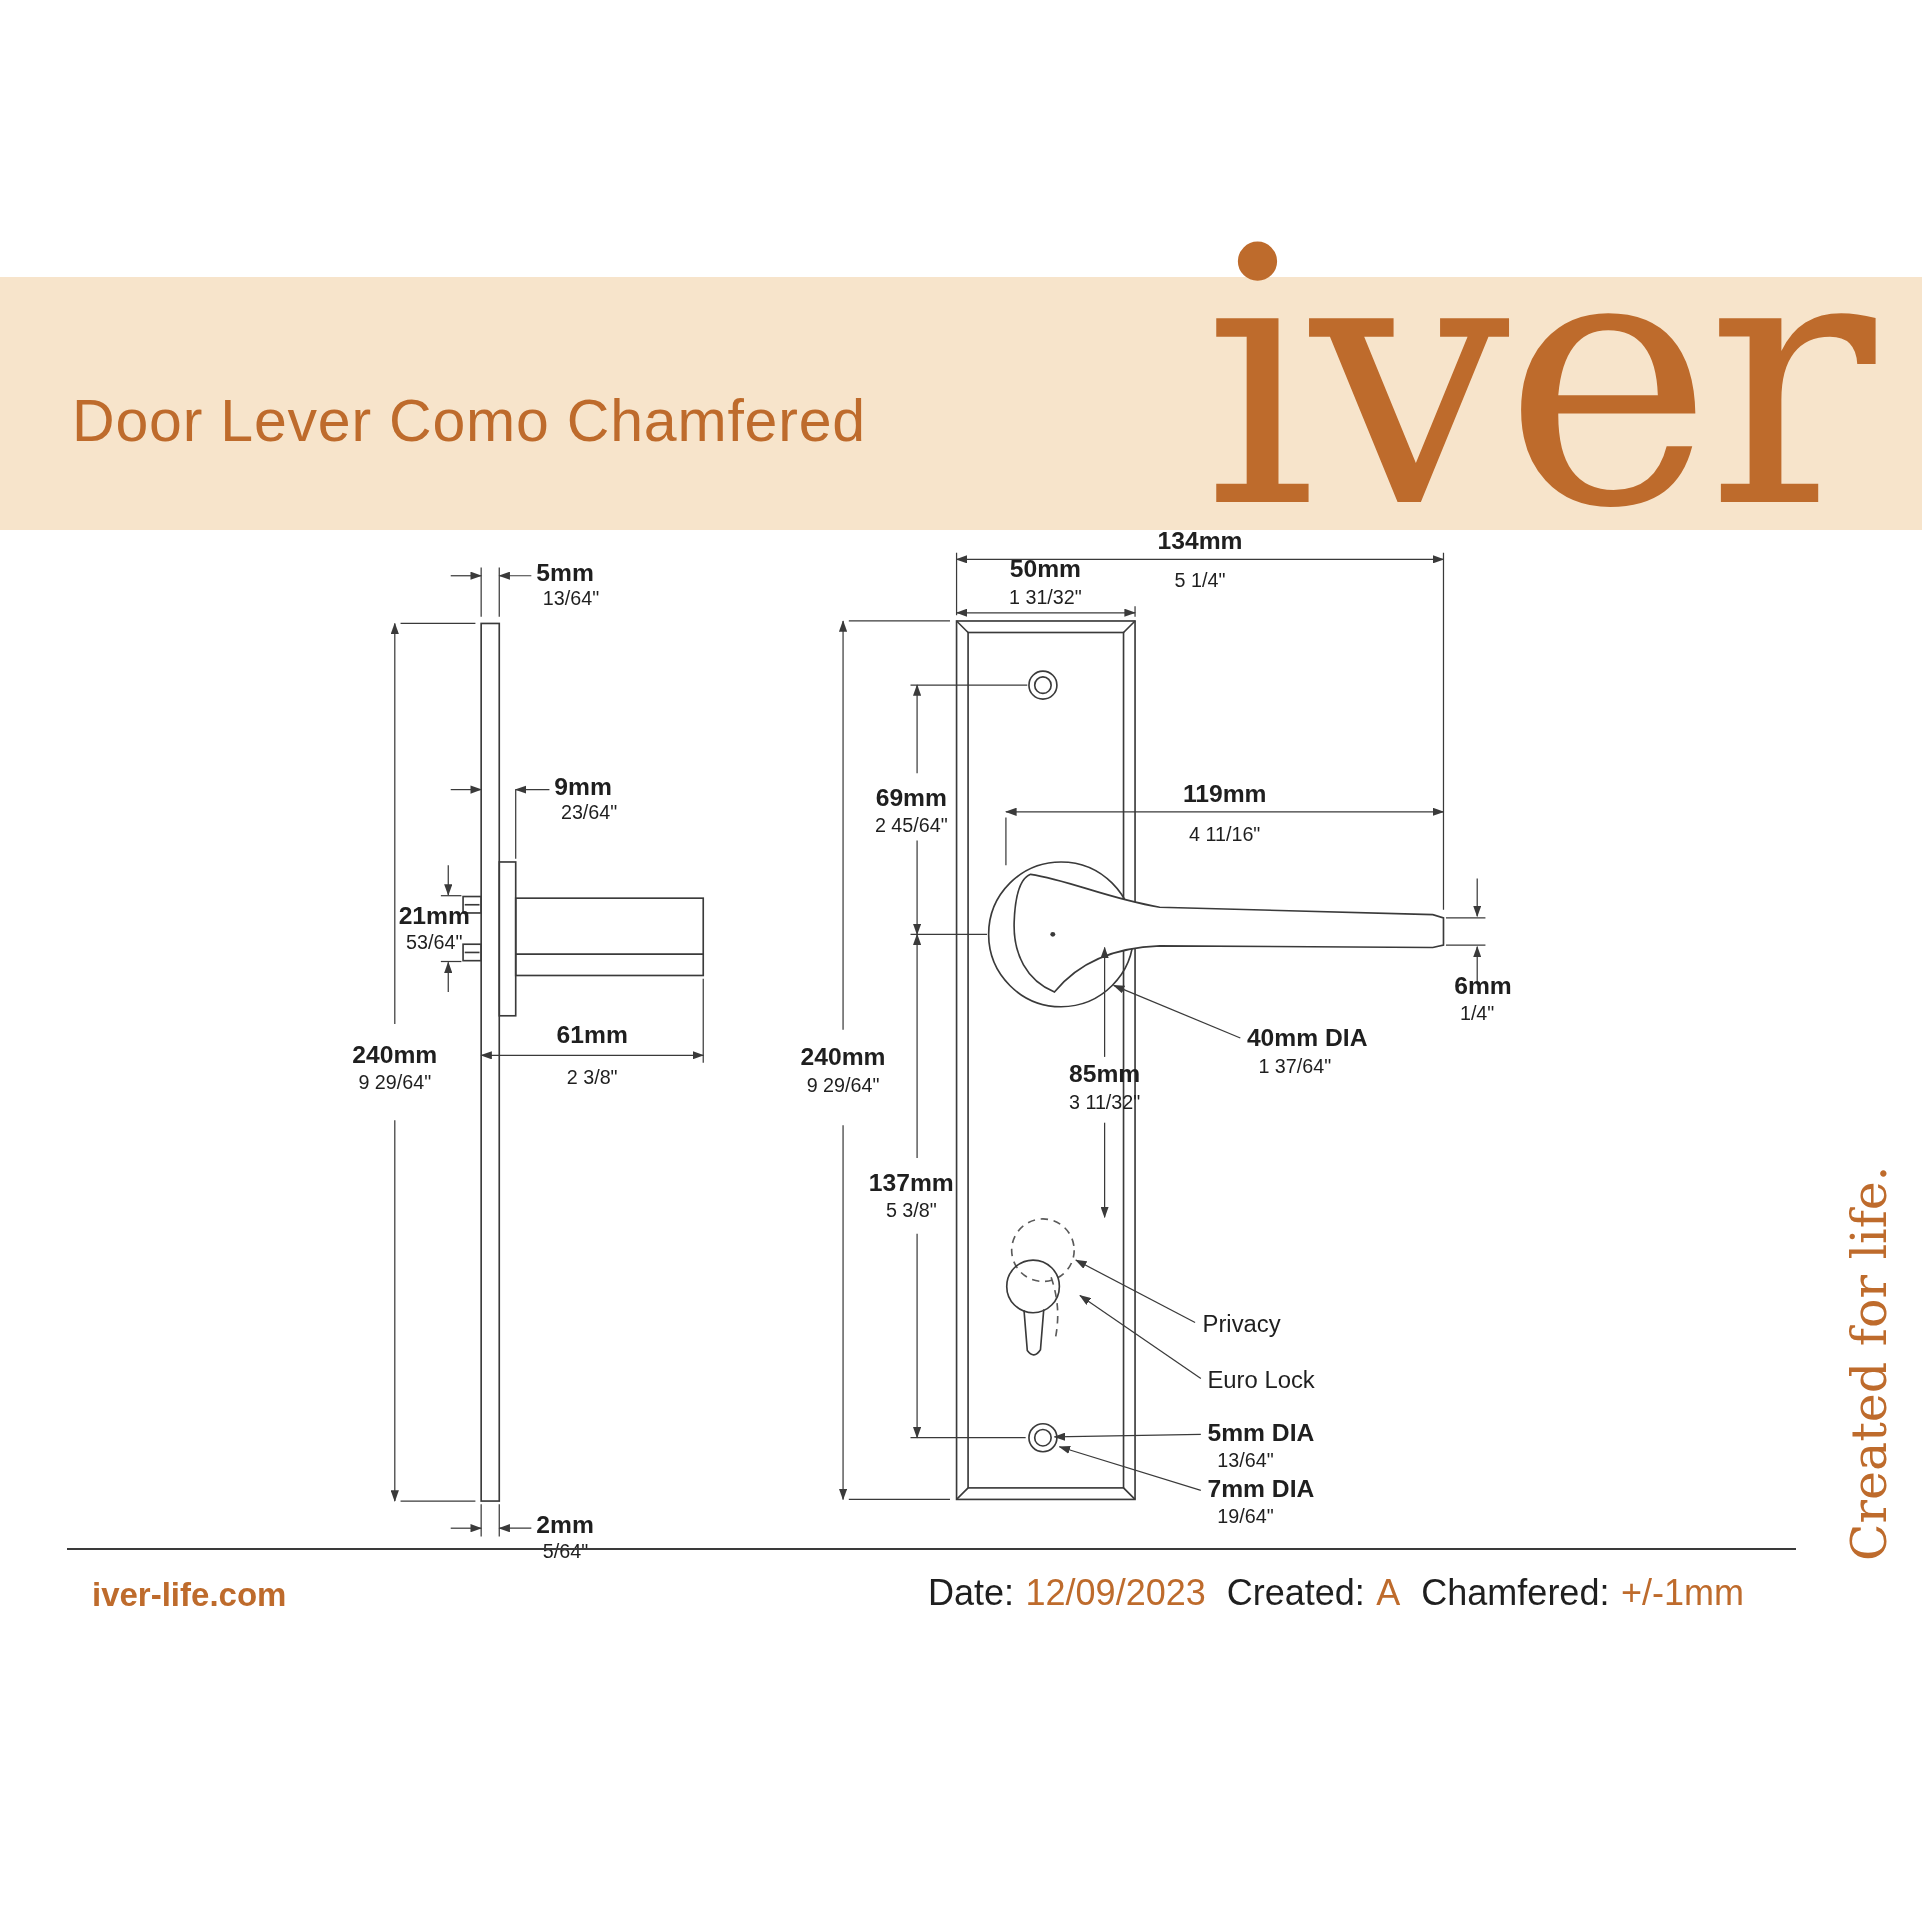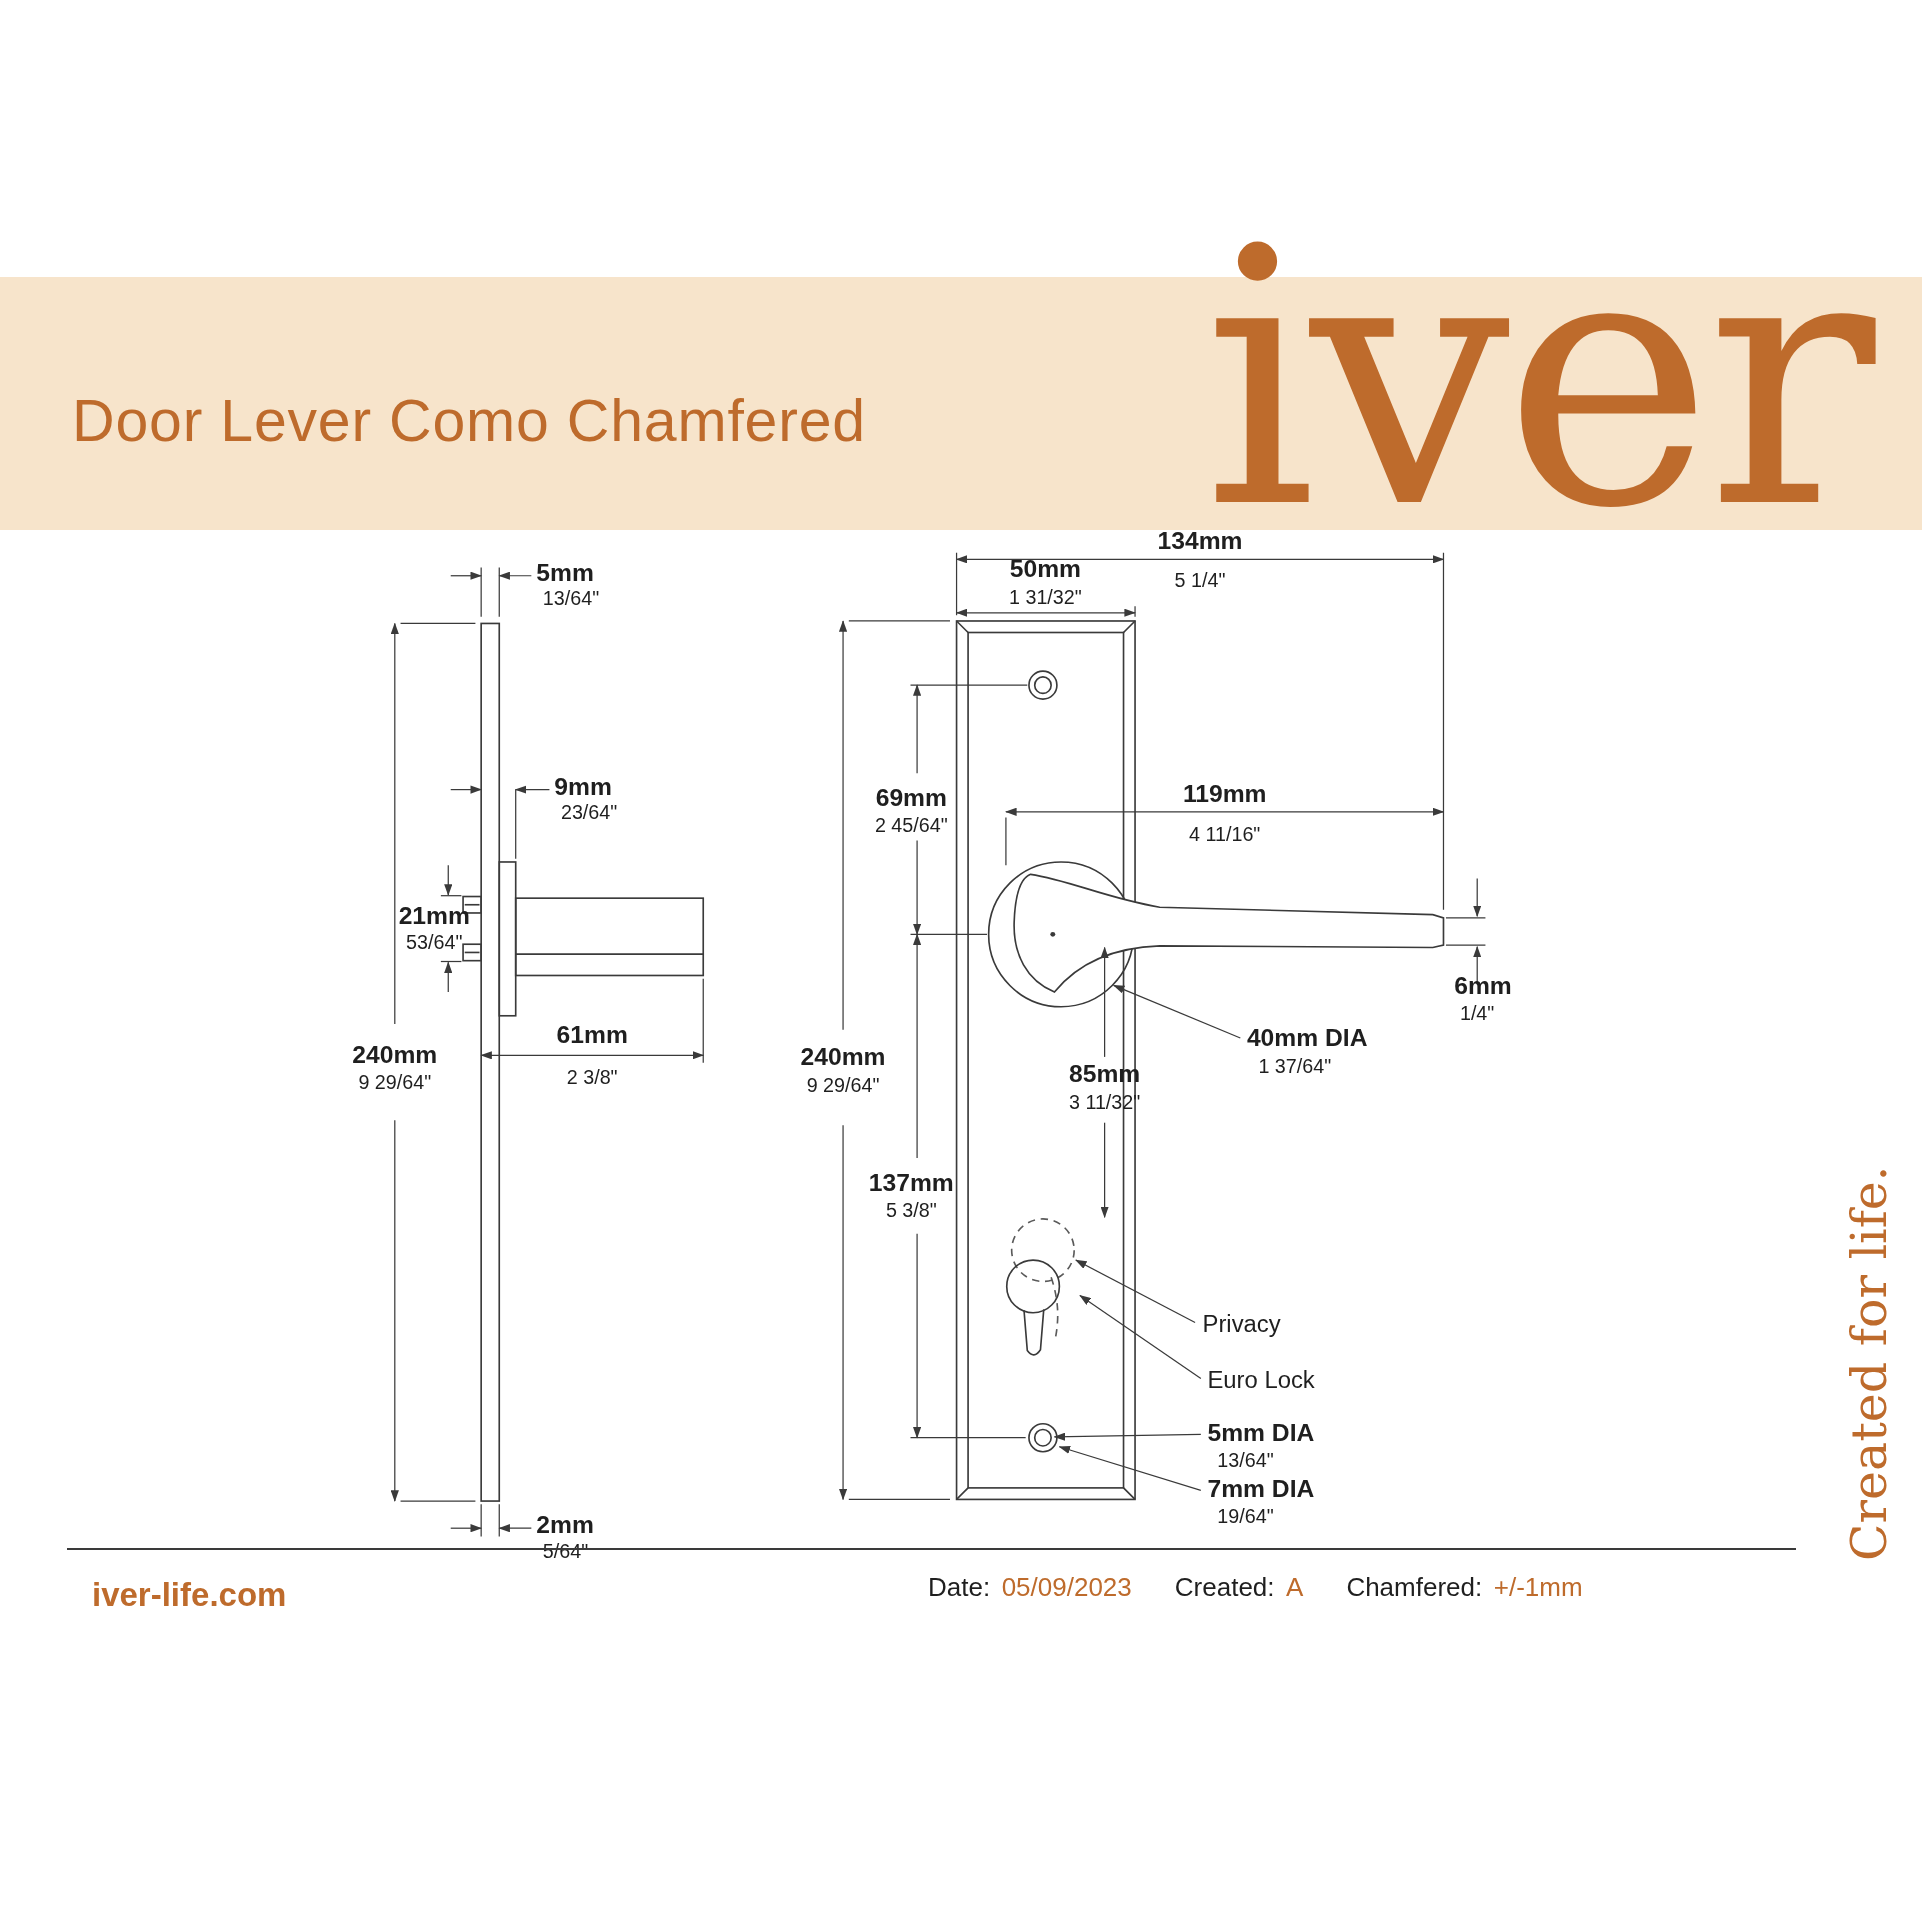--- a/index.html
+++ b/index.html
@@ -15,21 +15,21 @@
     font-family:"DejaVu Serif",serif; font-weight:normal; font-size:354px;
     letter-spacing:-6.6px; color:var(--accent);
   }
   .tagline {
     position:absolute; left:1841px; top:1561px; width:415px;
     transform:rotate(-90deg); transform-origin:0 0;
     font-family:"DejaVu Serif",serif; font-size:49px; color:var(--accent);
   }
   .rule { position:absolute; left:67px; top:1548px; width:1729px; height:1.6px; background:#3a3a3a; }
   .site { position:absolute; left:92px; top:1576px; font-size:33px; font-weight:bold; color:var(--accent);text-align:center; }
-  .meta { position:absolute; left:928px; top:1572px; font-size:26px; display:flex; gap:43px; color:#1f1f1f; }
+  .meta { position:absolute; left:928px; top:1572px; font-size:36px; display:flex; gap:21px; color:#1f1f1f; }
   .meta .pair { display:flex; gap:11.5px; white-space:nowrap; }
   .meta .val { color:var(--accent); }
   svg.drawing { position:absolute; left:0; top:0; }
   svg text { font-family:"Liberation Sans",sans-serif; fill:#1f1f1f; }
   svg .dmm { font-size:30px; font-weight:bold; }
   svg .din { font-size:24px; }
   svg .lbl { font-size:29px; }
 </style>
 </head>
 <body>
@@ -196,21 +196,21 @@
     <text class="din" x="1480" y="1852">19/64"</text>
   </g>
 </svg>
 
 <div class="rule"></div>
 <div class="site">iver-life.com</div>
 
 <div class="meta">
   <span class="pair">
     <span>Date:</span>
-    <span class="val">05/09/2023</span>
+    <span class="val">12/09/2023</span>
   </span>
   <span class="pair">
     <span>Created:</span>
     <span class="val">A</span>
   </span>
   <span class="pair">
     <span>Chamfered:</span>
     <span class="val">+/-1mm</span>
   </span>
 </div>

